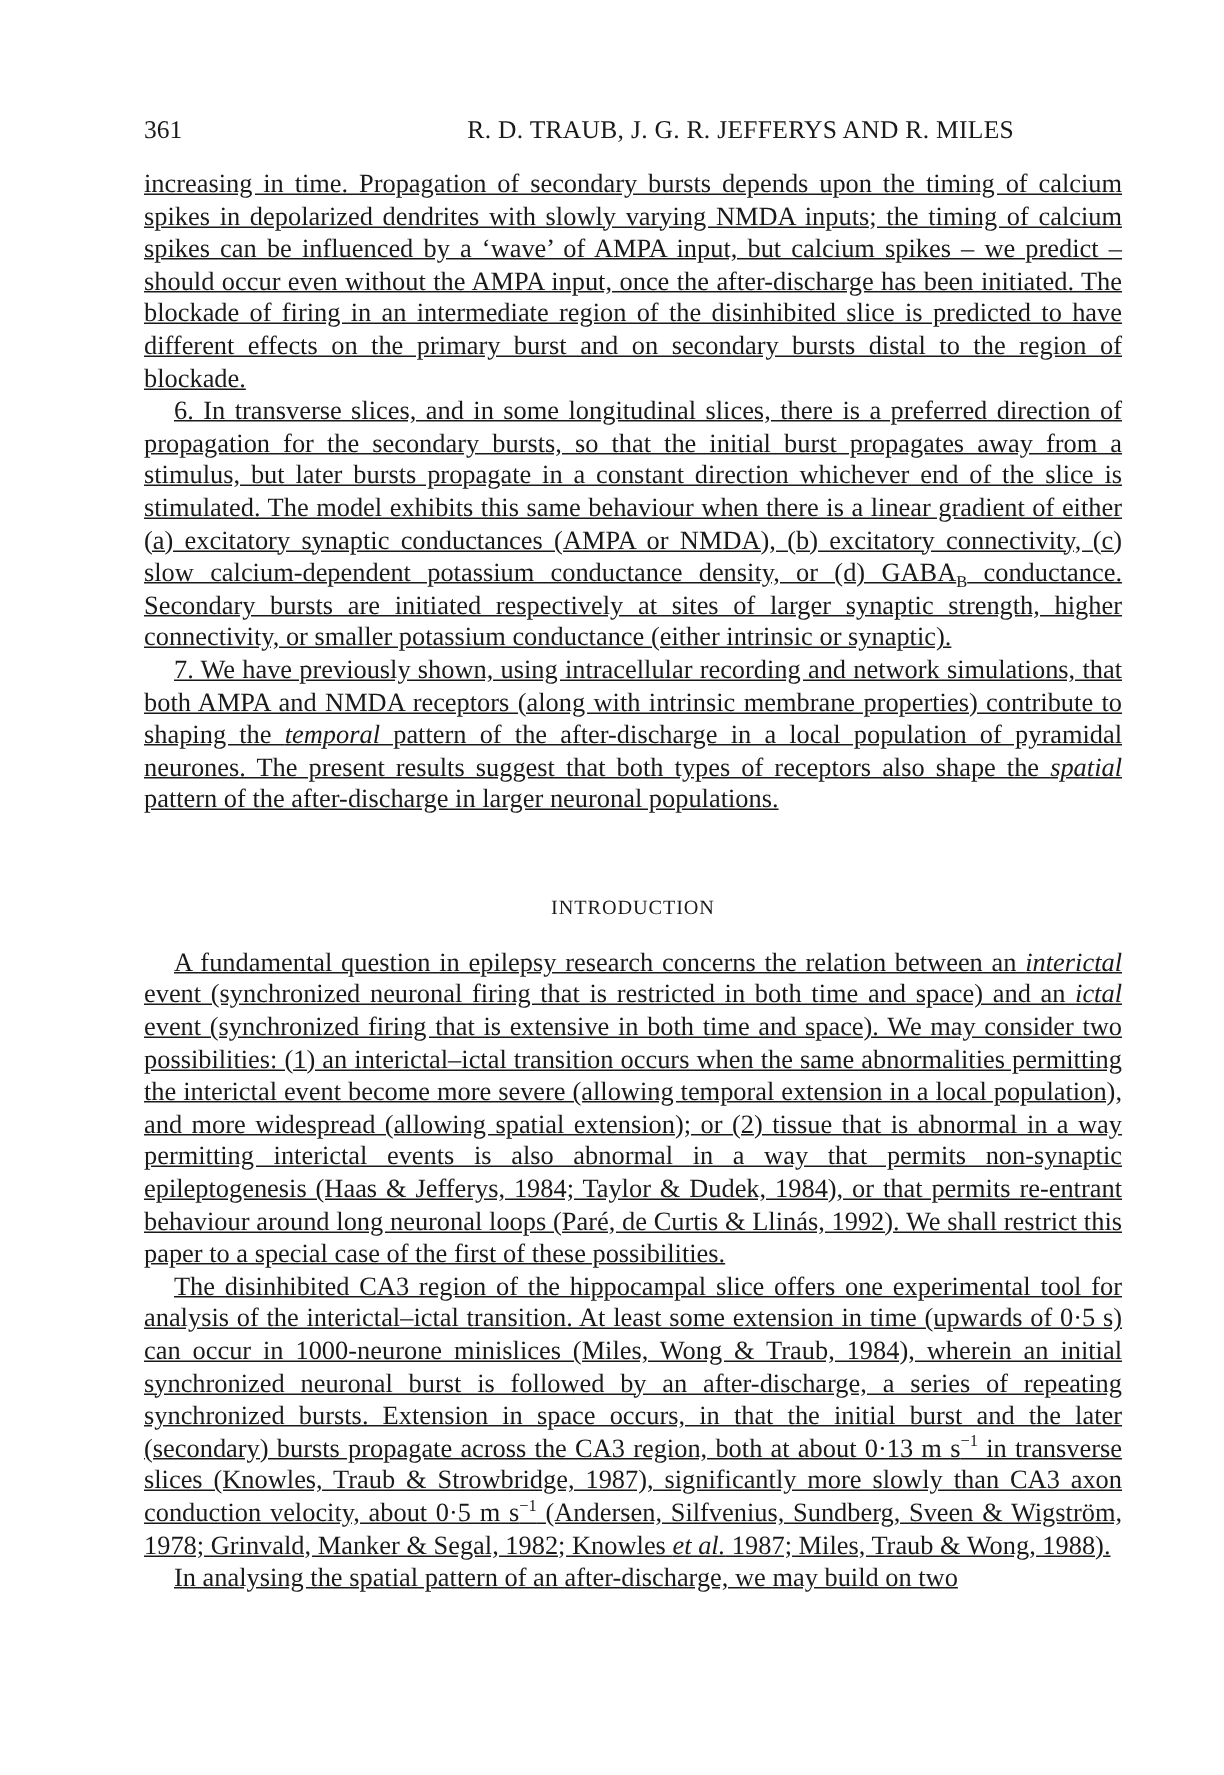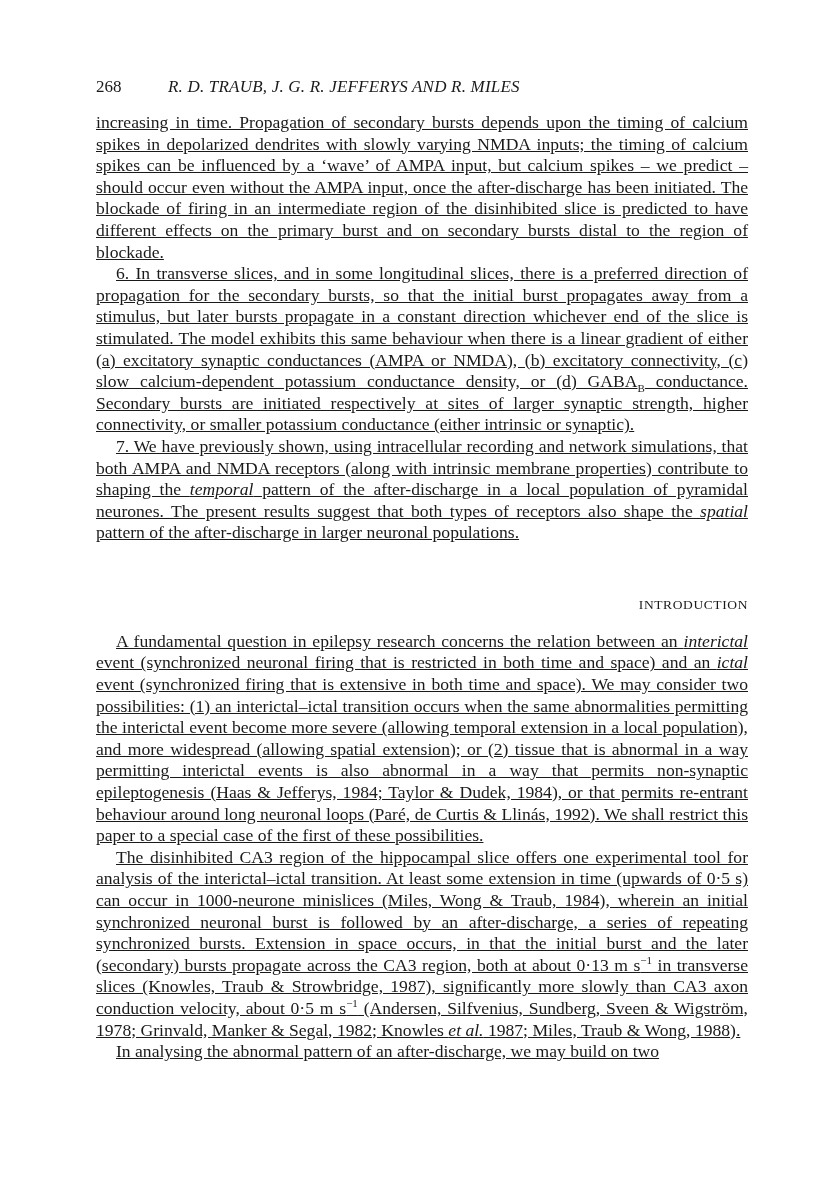--- a/index.html
+++ b/index.html
@@ -7,48 +7,48 @@
   .page {
     position: absolute; left: 96px; top: 0; width: 652px;
     font-family: "Liberation Serif", "DejaVu Serif", serif;
     color: #1a1a1a; font-size: 17.6px; line-height: 21.6px;
   }
   .running-head {
     position: absolute; top: 76px; left: 0; width: 652px; height: 24px;
     font-size: 17px;
   }
   .running-head .pno { position: absolute; left: 0; top: 0; }
-  .running-head .authors { position: absolute; left: 72px; width: 508px; text-align: left; top: 0; font-style: italic; letter-spacing: 0.2px; }
+  .running-head .authors { position: absolute; left: 72px; width: 508px; text-align: right; top: 0; letter-spacing: 0.2px; }
   .body-text { position: absolute; top: 112px; left: 0; width: 652px; }
   p { margin: 0; text-align: justify; text-align-last: left; text-decoration: underline; }
   p.indent { text-indent: 20px; }
   .section-heading {
-    text-align: right; font-size: 13.5px; letter-spacing: 0.6px;
+    text-align: center; font-size: 13.5px; letter-spacing: 0.6px;
     margin: 50px 0 16px 0; height: 21px; line-height: 21px;
   }
   i { font-style: italic; }
   sub, sup { font-size: 11px; line-height: 0; }
 </style>
 </head>
 <body>
 
 <div class="page">
   <div class="running-head">
-    <span class="pno">268</span>
+    <span class="pno">361</span>
     <span class="authors">R. D. TRAUB, J. G. R. JEFFERYS AND R. MILES</span>
   </div>
 
   <div class="body-text">
     <p><span>increasing in time. Propagation of secondary bursts depends upon the timing of calcium spikes in depolarized dendrites with slowly varying NMDA inputs; the timing of calcium spikes can be influenced by a ‘wave’ of AMPA input, but calcium spikes – we predict – should occur even without the AMPA input, once the after-discharge has been initiated. The blockade of firing in an intermediate region of the disinhibited slice is predicted to have different effects on the primary burst and on secondary bursts distal to the region of blockade.</span></p>
 
     <p class="indent"><span>6. In transverse slices, and in some longitudinal slices, there is a preferred direction of propagation for the secondary bursts, so that the initial burst propagates away from a stimulus, but later bursts propagate in a constant direction whichever end of the slice is stimulated. The model exhibits this same behaviour when there is a linear gradient of either (a) excitatory synaptic conductances (AMPA or NMDA), (b) excitatory connectivity, (c) slow calcium-dependent potassium conductance density, or (d) GABA</span><sub>B</sub><span> conductance. Secondary bursts are initiated respectively at sites of larger synaptic strength, higher connectivity, or smaller potassium conductance (either intrinsic or synaptic).</span></p>
 
     <p class="indent"><span>7. We have previously shown, using intracellular recording and network simulations, that both AMPA and NMDA receptors (along with intrinsic membrane properties) contribute to shaping the </span><i>temporal</i><span> pattern of the after-discharge in a local population of pyramidal neurones. The present results suggest that both types of receptors also shape the </span><i>spatial</i><span> pattern of the after-discharge in larger neuronal populations.</span></p>
 
     <div class="section-heading">INTRODUCTION</div>
 
     <p class="indent"><span>A fundamental question in epilepsy research concerns the relation between an </span><i>interictal</i><span> event (synchronized neuronal firing that is restricted in both time and space) and an </span><i>ictal</i><span> event (synchronized firing that is extensive in both time and space). We may consider two possibilities: (1) an interictal–ictal transition occurs when the same abnormalities permitting the interictal event become more severe (allowing temporal extension in a local population), and more widespread (allowing spatial extension); or (2) tissue that is abnormal in a way permitting interictal events is also abnormal in a way that permits non-synaptic epileptogenesis (Haas &amp; Jefferys, 1984; Taylor &amp; Dudek, 1984), or that permits re-entrant behaviour around long neuronal loops (Paré, de Curtis &amp; Llinás, 1992). We shall restrict this paper to a special case of the first of these possibilities.</span></p>
 
     <p class="indent"><span>The disinhibited CA3 region of the hippocampal slice offers one experimental tool for analysis of the interictal–ictal transition. At least some extension in time (upwards of 0·5 s) can occur in 1000-neurone minislices (Miles, Wong &amp; Traub, 1984), wherein an initial synchronized neuronal burst is followed by an after-discharge, a series of repeating synchronized bursts. Extension in space occurs, in that the initial burst and the later (secondary) bursts propagate across the CA3 region, both at about 0·13 m s</span><sup>−1</sup><span> in transverse slices (Knowles, Traub &amp; Strowbridge, 1987), significantly more slowly than CA3 axon conduction velocity, about 0·5 m s</span><sup>−1</sup><span> (Andersen, Silfvenius, Sundberg, Sveen &amp; Wigström, 1978; Grinvald, Manker &amp; Segal, 1982; Knowles </span><i>et al.</i><span> 1987; Miles, Traub &amp; Wong, 1988).</span></p>
 
-    <p class="indent"><span>In analysing the abnormal pattern of an after-discharge, we may build on two</span></p>
+    <p class="indent"><span>In analysing the spatial pattern of an after-discharge, we may build on two</span></p>
   </div>
 </div>
 
 </body></html>

